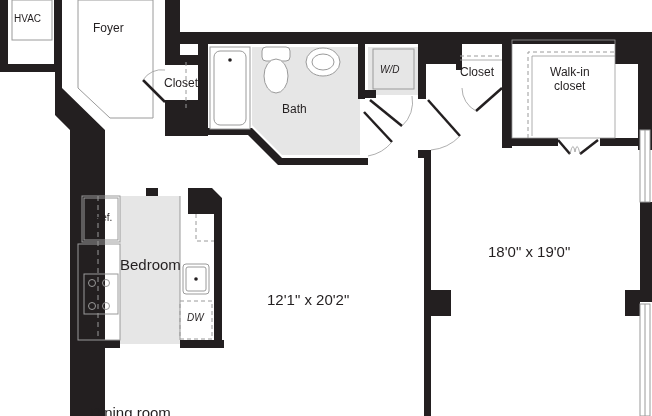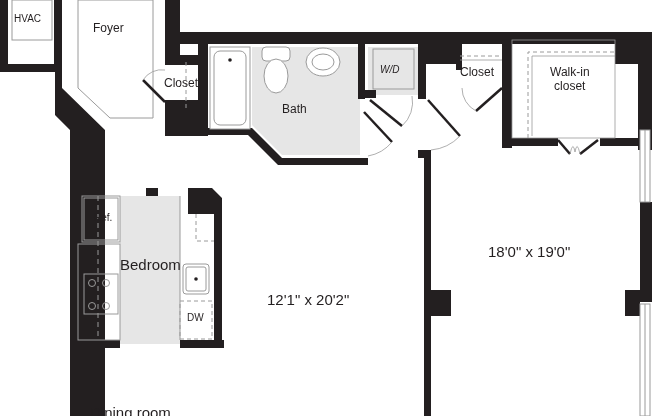--- a/index.html
+++ b/index.html
@@ -174,20 +174,20 @@
 <div class="lbl lbl-sm" style="left:164px; top:77px;">Closet</div>
 <div class="lbl lbl-lg" style="left:282px; top:103px;">Bath</div>
 <div class="lbl lbl-xs" style="left:380px; top:64px;font-style:italic;">W/D</div>
 <div class="lbl lbl-sm" style="left:460px; top:66px;">Closet</div>
 <div class="lbl lbl-sm" style="left:550px; top:66px;">
   <div>Walk-in</div>
   <div>closet</div>
 </div>
 <div class="lbl lbl-xs" style="left:94px; top:212px;">Ref.</div>
 <div class="lbl lbl-md" style="left:120px; top:256px;">Bedroom</div>
-<div class="lbl lbl-xs" style="left:187px; top:312px;">DW</div>
+<div class="lbl lbl-xs" style="left:187px; top:312px;font-style:italic;">DW</div>
 <div class="lbl lbl-md" style="left:267px; top:291px;">
   <div>12'1" x 20'2"</div>
 </div>
 <div class="lbl lbl-md" style="left:488px; top:243px;">
   <div>18'0" x 19'0"</div>
 </div>
 <div class="lbl lbl-md" style="left:90px; top:404px;">Dining room</div>
 
 </body></html>

